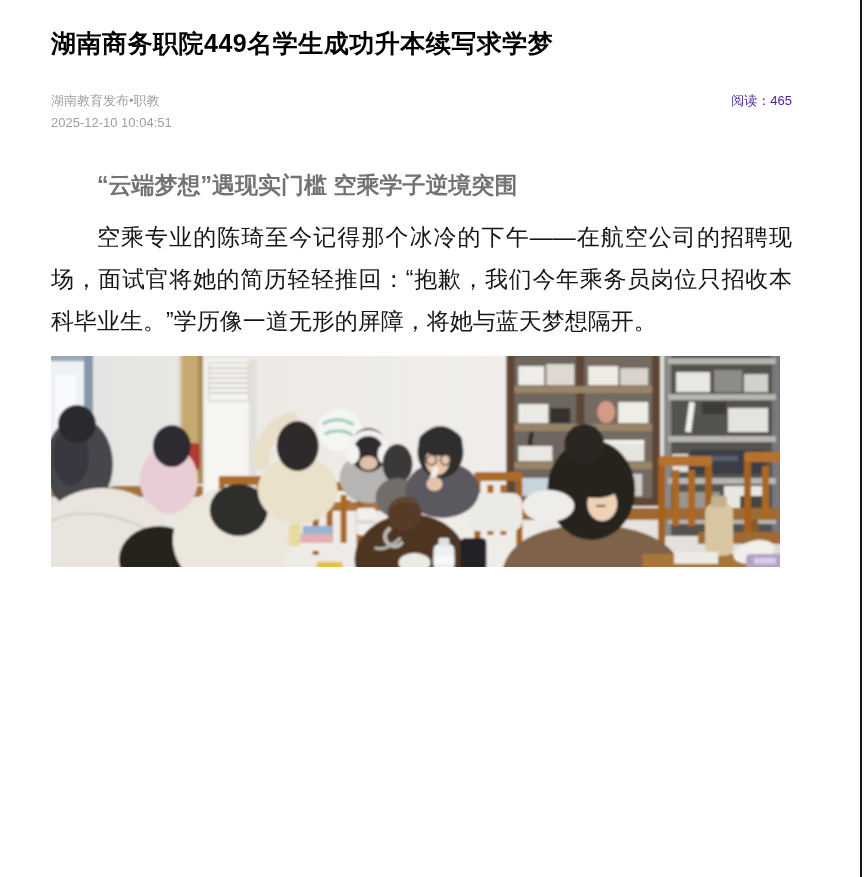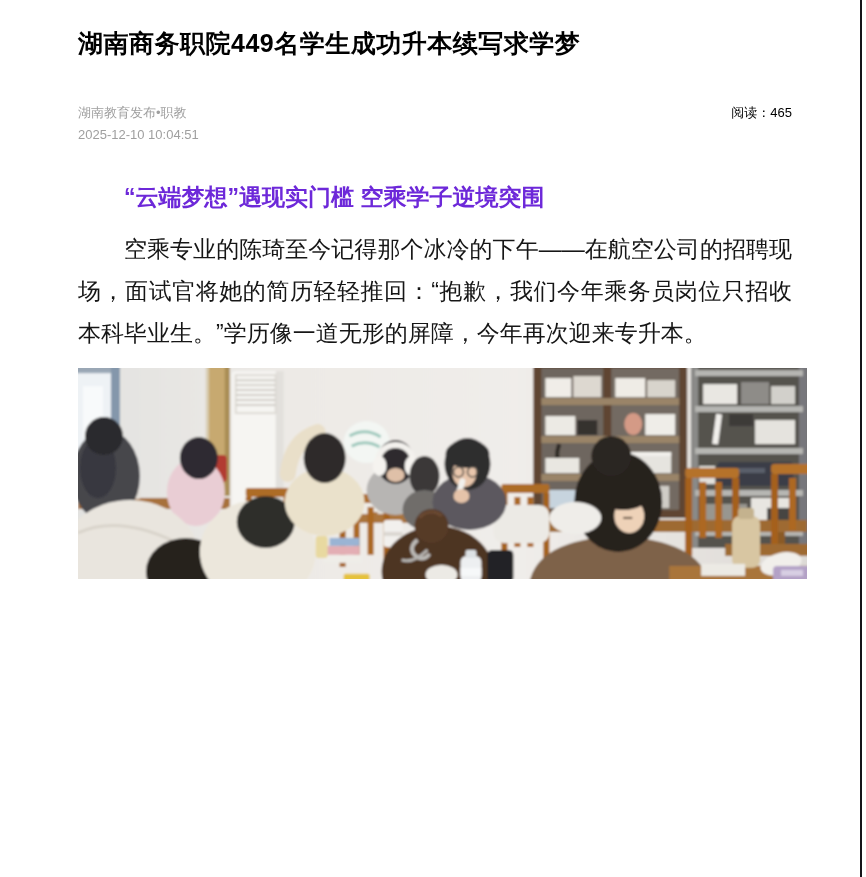--- a/index.html
+++ b/index.html
@@ -1,34 +1,34 @@
 <!DOCTYPE html>
 <html><head>
 <meta charset="utf-8">
 <style>
   html,body{margin:0;padding:0;}
   body{
     width:866px;height:877px;background:#ffffff;overflow:hidden;position:relative;
     font-family:"Liberation Sans","DejaVu Sans",sans-serif;
     -webkit-font-smoothing:antialiased;
   }
-  .page{padding:26px 74px 0 78px;}
+  .page{padding:26px 74px 0 51px;}
   .title{
     margin:0;font-size:25px;line-height:34px;font-weight:700;color:#000;
     letter-spacing:.5px;
   }
   .meta{display:flex;justify-content:space-between;align-items:flex-start;
-    margin-top:42px;font-size:13px;color:#9f9f9f;}
+    margin-top:30px;font-size:13px;color:#9f9f9f;}
   .meta-left div{line-height:22px;}
-  .read{line-height:22px;color:#000000;}
+  .read{line-height:22px;color:#4c1d95;}
   .article-body{margin-top:30px;font-size:23px;line-height:42px;color:#161616;
     text-align:justify;text-justify:inter-ideograph;}
   .para{margin:0;text-indent:2em;}
   .subhead{margin:16px 0 10px;font-size:23px;line-height:42px;font-weight:700;
-    color:#6d28d9;text-indent:2em;}
+    color:#737373;text-indent:2em;}
   .photo{margin:14px 0 0;width:729px;height:211px;overflow:hidden;background:#e9e6e1;}
   .photo svg{display:block;}
   .right-border{position:absolute;top:0;left:860px;width:2px;height:877px;background:#15151a;}
 </style>
 </head>
 <body>
 
 <div class="page">
 
   <h1 class="title">湖南商务职院449名学生成功升本续写求学梦</h1>
@@ -36,21 +36,21 @@
   <div class="meta">
     <div class="meta-left">
       <div>湖南教育发布•职教</div>
       <div>2025-12-10 10:04:51</div>
     </div>
     <div class="read"><span>阅读：</span><span>465</span></div>
   </div>
 
   <div class="article-body">
     <h2 class="subhead">“云端梦想”遇现实门槛 空乘学子逆境突围</h2>
-    <p class="para">空乘专业的陈琦至今记得那个冰冷的下午——在航空公司的招聘现场，面试官将她的简历轻轻推回：“抱歉，我们今年乘务员岗位只招收本科毕业生。”学历像一道无形的屏障，今年再次迎来专升本。</p>
+    <p class="para">空乘专业的陈琦至今记得那个冰冷的下午——在航空公司的招聘现场，面试官将她的简历轻轻推回：“抱歉，我们今年乘务员岗位只招收本科毕业生。”学历像一道无形的屏障，将她与蓝天梦想隔开。</p>
 
     <figure class="photo">
       <svg width="729" height="215" viewBox="0 0 730 215" xmlns="http://www.w3.org/2000/svg">
         <defs>
           <filter id="pblur" x="-3%" y="-3%" width="106%" height="106%">
             <feGaussianBlur stdDeviation="1.2"></feGaussianBlur>
           </filter>
           <linearGradient id="wallg" x1="0" y1="0" x2="1" y2="0">
             <stop offset="0" stop-color="#e2e2e0"></stop>
             <stop offset="0.3" stop-color="#edeae6"></stop>

